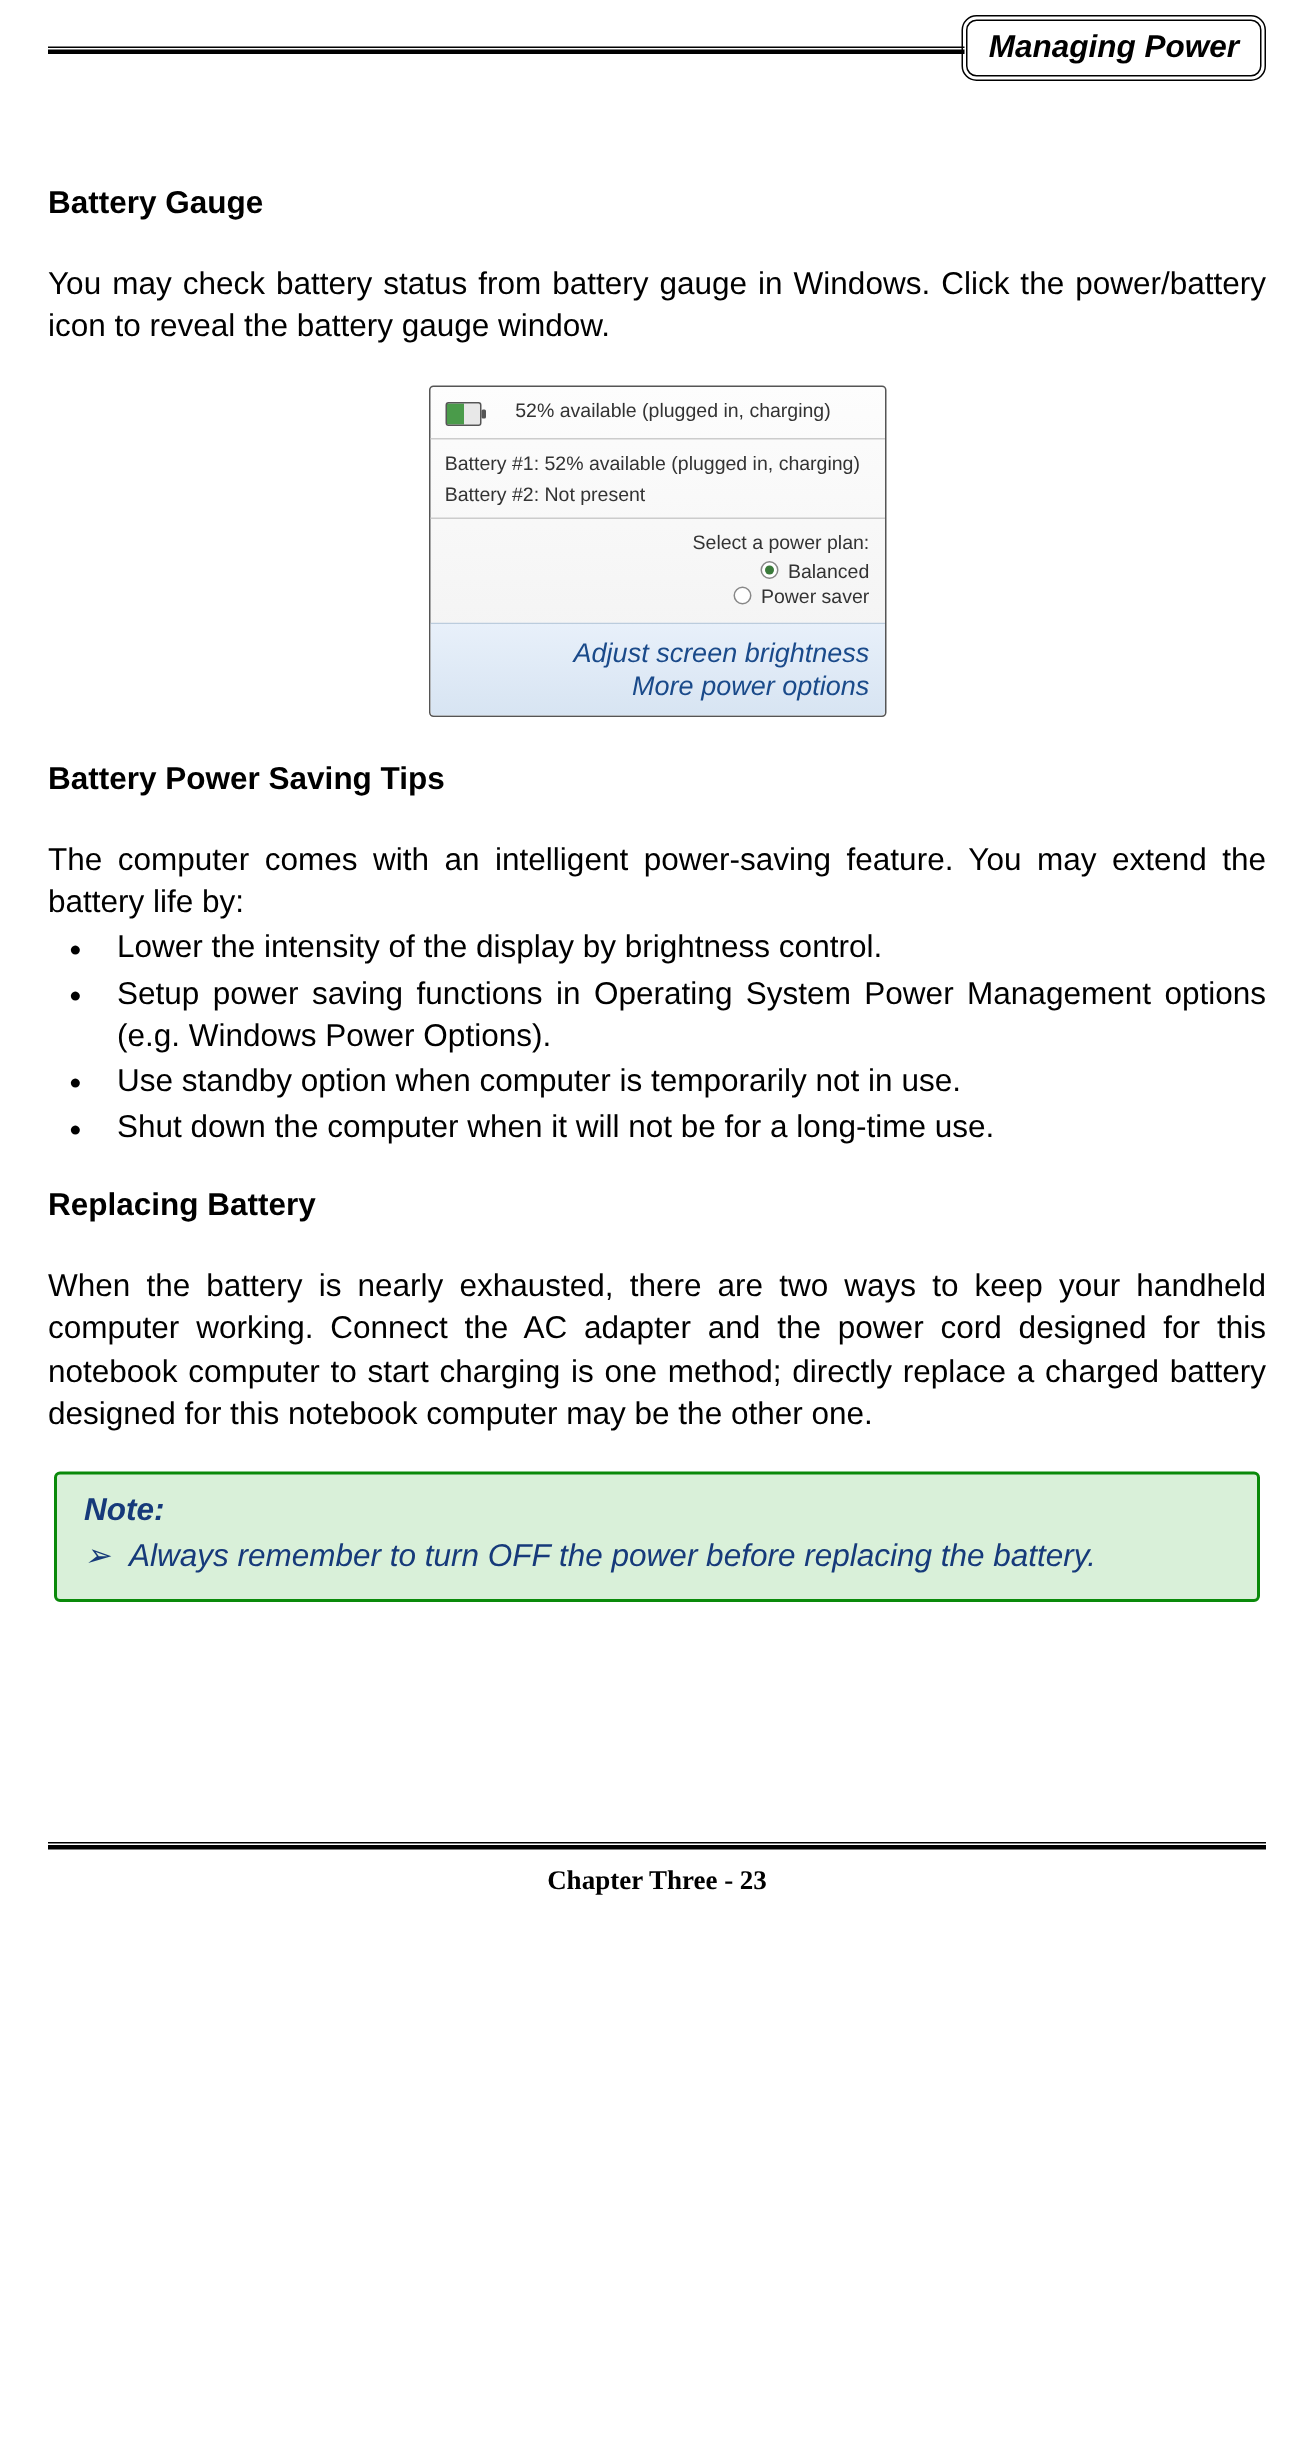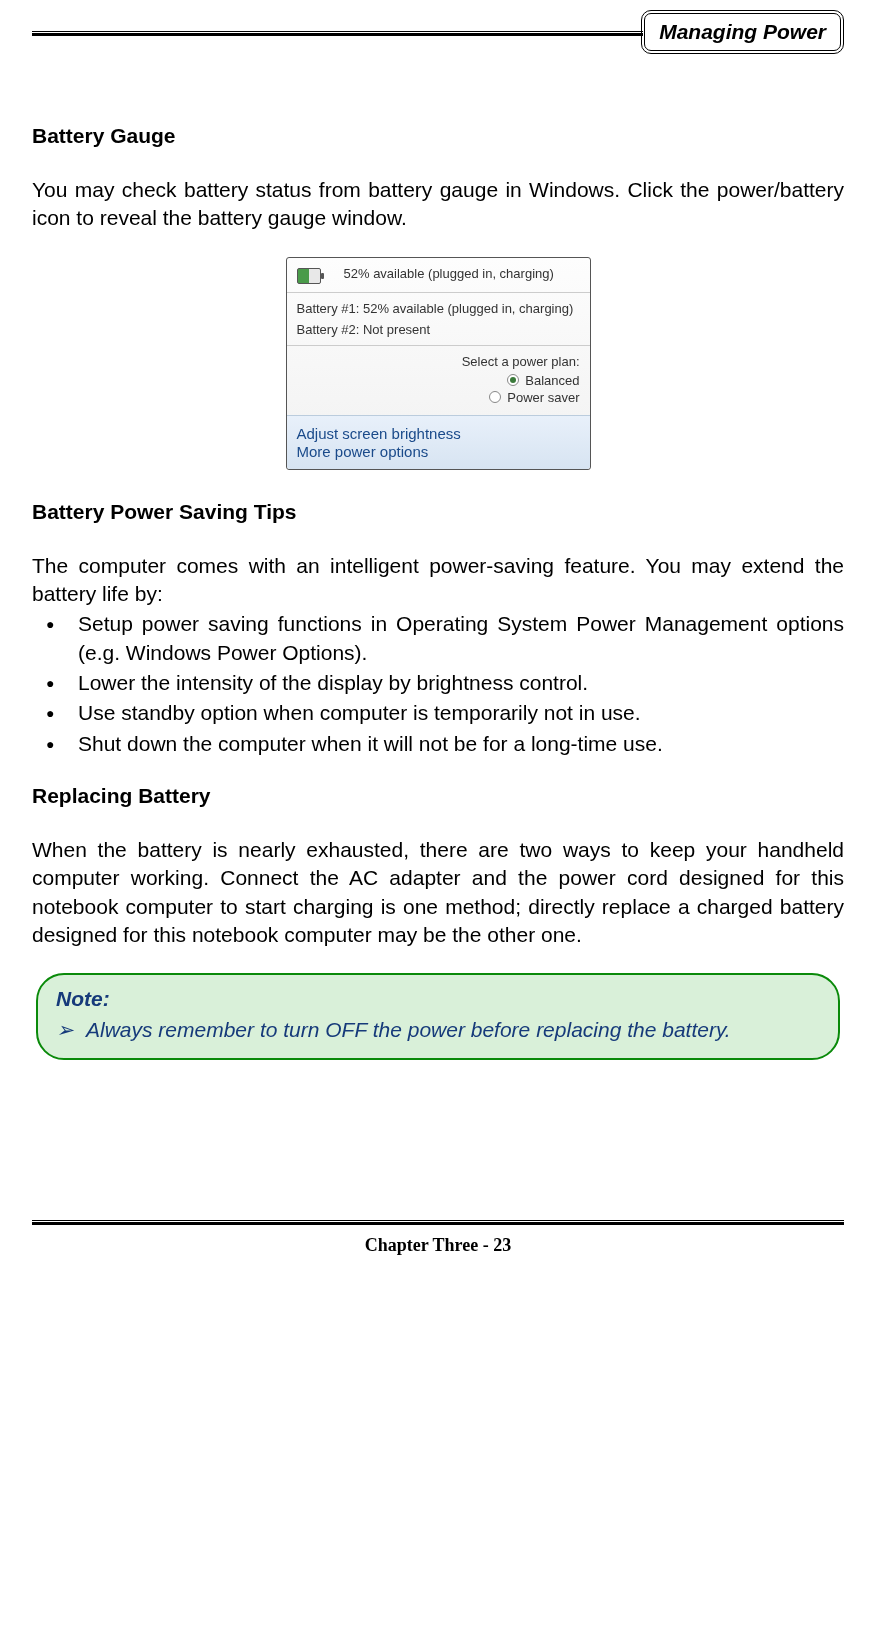--- a/index.html
+++ b/index.html
@@ -106,26 +106,27 @@
     content: "";
     position: absolute;
     top: 2px; left: 2px;
     width: 6px; height: 6px;
     background: #3a7a3a;
     border-radius: 50%;
   }
   .popup-footer {
     background: linear-gradient(#e8f0fa,#d7e4f2);
     padding: 8px 10px;
-    text-align: left;
-    font-size: 15px;
+    text-align: right;
+    font-size: 18px;
     color: #1a4a8a;
     border-top: 1px solid #bcd;
     border-bottom-left-radius: 3px;
     border-bottom-right-radius: 3px;
+    font-style: italic;
   }
   .popup-footer div { margin: 1px 0; }
 
   ul.bullets {
     list-style: none;
     padding: 0;
     margin: 0 0 26px 0;
   }
   ul.bullets li {
     font-size: 21px;
@@ -139,21 +140,21 @@
     content: "●";
     position: absolute;
     left: 14px;
     top: 0;
     font-size: 14px;
     line-height: 28px;
   }
 
   .note-box {
     border: 2px solid #0a8a0a;
-    border-radius: 28px;
+    border-radius: 4px;
     background: #d9f0d9;
     padding: 10px 18px 14px 18px;
     margin: 0 4px;
     font-style: italic;
     font-size: 21px;
     color: #163a7a;
     line-height: 1.35;
   }
   .note-title {
     font-weight: bold;
@@ -229,22 +230,22 @@
       <div class="popup-footer">
         <div>Adjust screen brightness</div>
         <div>More power options</div>
       </div>
     </div>
   </div>
 
   <div class="section-heading">Battery Power Saving Tips</div>
   <p class="body-text" style="margin-bottom:2px;">The computer comes with an intelligent power-saving feature. You may extend the battery life by:</p>
   <ul class="bullets">
+    <li>Lower the intensity of the display by brightness control.</li>
     <li>Setup power saving functions in Operating System Power Management options (e.g. Windows Power Options).</li>
-    <li>Lower the intensity of the display by brightness control.</li>
     <li>Use standby option when computer is temporarily not in use.</li>
     <li>Shut down the computer when it will not be for a long-time use.</li>
   </ul>
 
   <div class="section-heading">Replacing Battery</div>
   <p class="body-text">When the battery is nearly exhausted, there are two ways to keep your handheld computer working. Connect the AC adapter and the power cord designed for this notebook computer to start charging is one method; directly replace a charged battery designed for this notebook computer may be the other one.</p>
 
   <div class="note-box">
     <div class="note-title">Note:</div>
     <div class="note-body">

